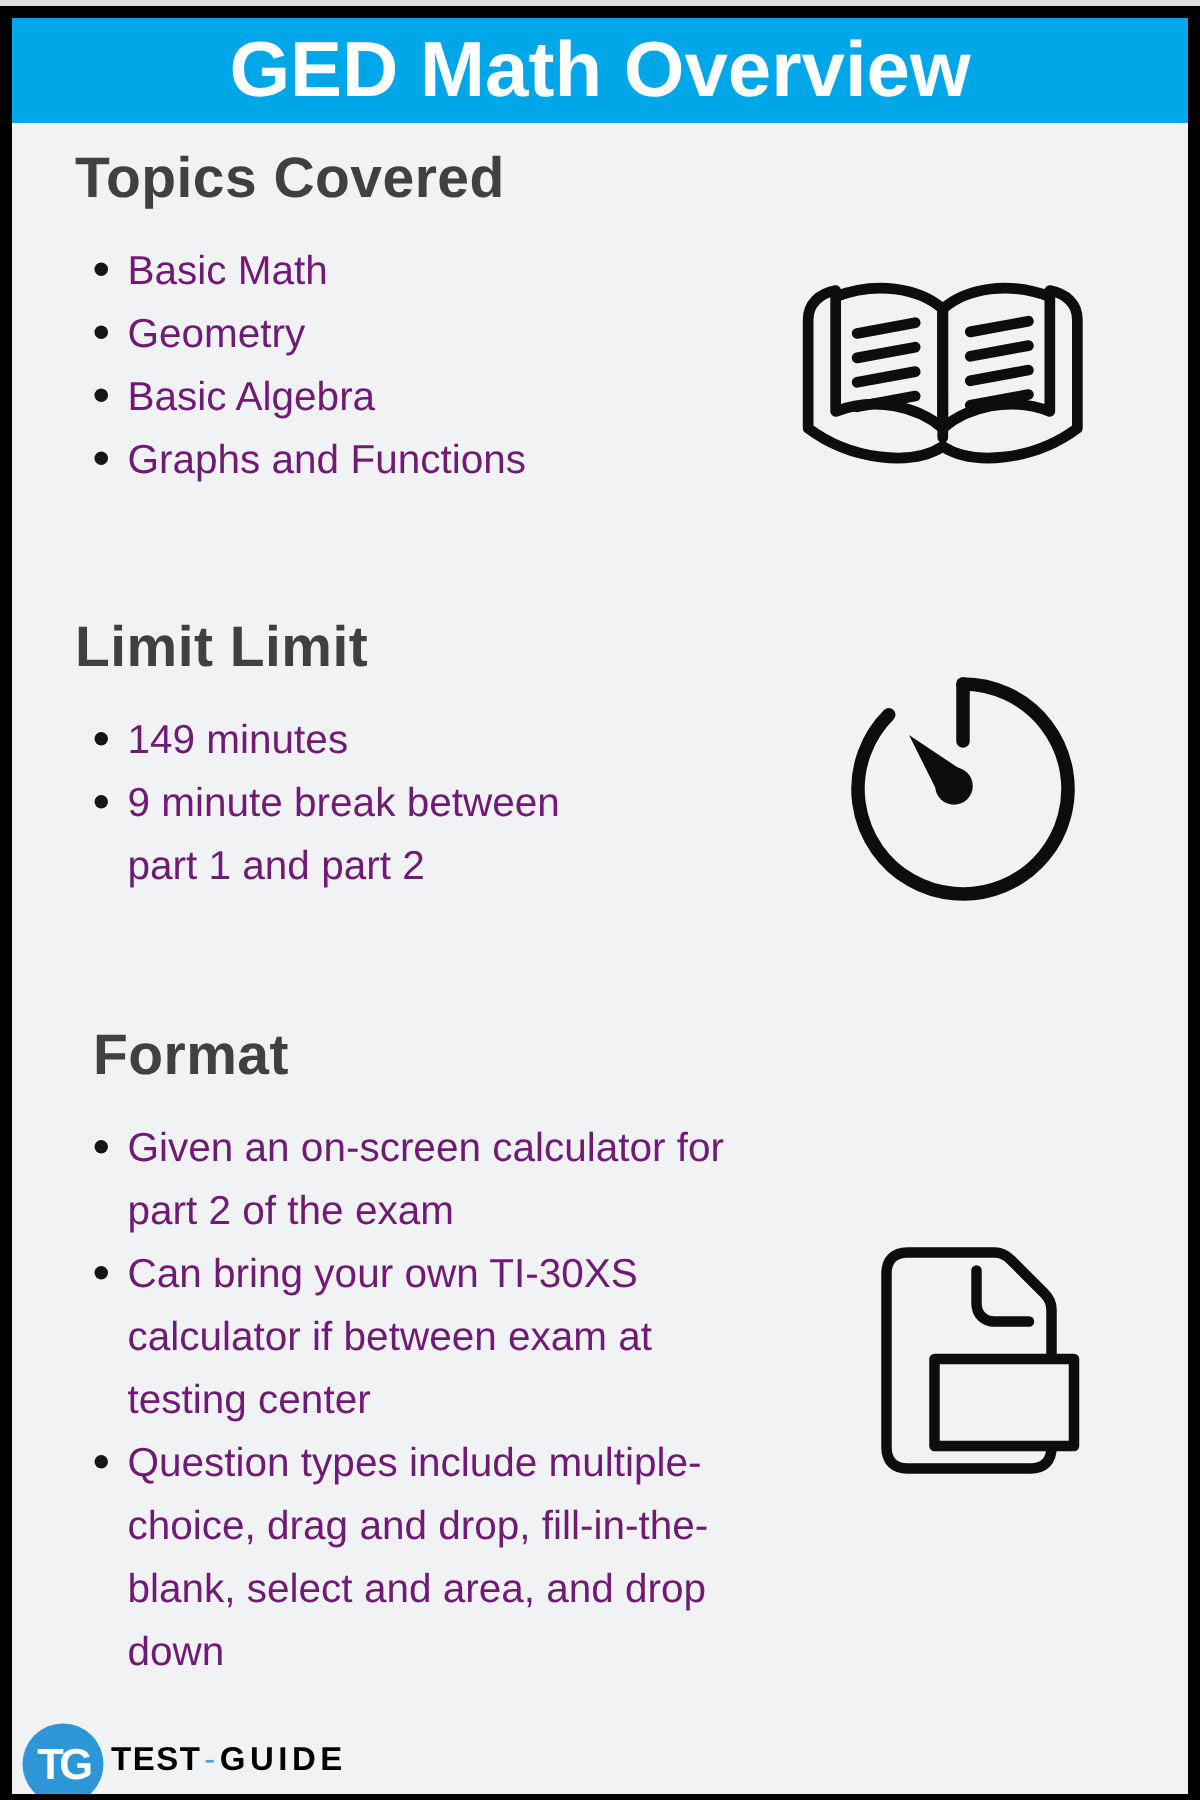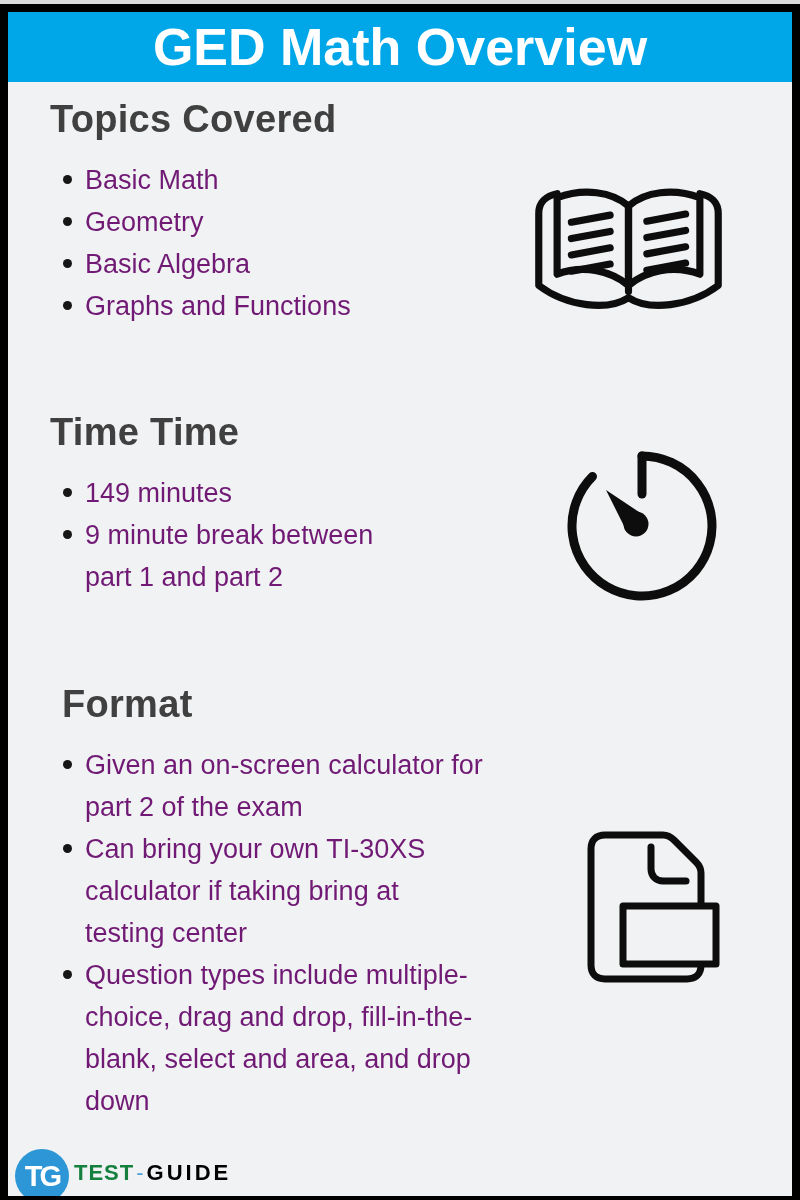--- a/index.html
+++ b/index.html
@@ -29,21 +29,21 @@
   .sec-format ul{max-width:560px;}
   
   .icon{position:absolute;}
   .icon-book{left:526px;top:153px;}
   .icon-timer{left:562px;top:440px;}
   .icon-doc{left:583px;top:823px;}
   
   .logo{position:absolute;left:14px;top:1143px;}
   .brand{position:absolute;left:74px;top:1156px;font-size:22px;letter-spacing:1px;
     display:flex;align-items:center;}
-  .brand .b-dark{font-weight:700;color:#15803d;}
+  .brand .b-dark{font-weight:700;color:#000000;}
   .brand .b-hyphen{color:#4aa0d8;font-weight:400;padding:0 2px;}
   .brand .b-light{font-weight:700;color:#000000;letter-spacing:3px;}
 </style>
 </head>
 <body>
 
 <div class="canvas">
 
   <header class="banner">
     <h1>GED Math Overview</h1>
@@ -68,42 +68,42 @@
       <path d="M 44 80 L 82 73"></path>
     <path d="M 44 96 L 82 89"></path>
       <path d="M 44 112 L 82 105"></path>
     <path d="M 118 63 L 156 56"></path>
       <path d="M 118 79 L 156 72"></path>
     <path d="M 118 95 L 156 88"></path>
       <path d="M 118 111 L 156 104"></path>
   </svg>
 
   <section class="sec sec-time">
-    <h2>Time Time</h2>
+    <h2>Limit Limit</h2>
     <ul>
       <li>149 minutes</li>
       <li>9 minute break between
 part 1 and part 2</li>
     </ul>
   </section>
 
   <svg class="icon icon-timer" width="160" height="160" viewBox="0 0 160 160" fill="none" stroke="#0d0d0d" stroke-width="9" stroke-linecap="round">
     <path d="M 80 12 A 70 70 0 1 1 30.5 32.5"></path>
     <path d="M 80 12 L 80 50"></path>
     <circle cx="74" cy="80" r="12.5" fill="#0d0d0d" stroke="none"></circle>
     <path d="M 44 46 L 83 72 L 65 88 Z" fill="#0d0d0d" stroke="none"></path>
   </svg>
 
   <section class="sec sec-format">
     <h2>Format</h2>
     <ul>
       <li>Given an on-screen calculator for
 part 2 of the exam</li>
       <li>Can bring your own TI-30XS
-calculator if taking bring at
+calculator if between exam at
 testing center</li>
       <li>Question types include multiple-
 choice, drag and drop, fill-in-the-
 blank, select and area, and drop
 down</li>
     </ul>
   </section>
 
   <svg class="icon icon-doc" width="152" height="166" viewBox="0 0 152 166" fill="none" stroke="#0d0d0d" stroke-width="7" stroke-linecap="round" stroke-linejoin="round">
     <path d="M 80 8 L 22 8 C 13 8 8 13 8 22 L 8 138 C 8 147 13 152 22 152 L 104 152 C 113 152 118 147 118 138 L 118 46 C 118 42 116 38 113 35 L 91 13 C 88 10 84 8 80 8 Z"></path>

